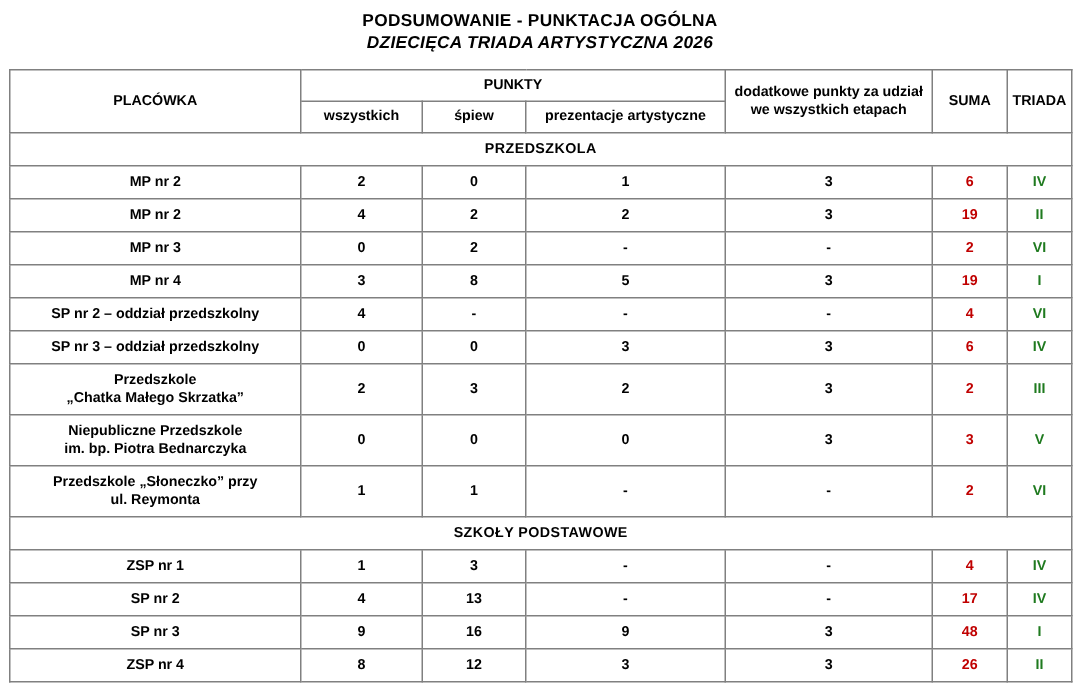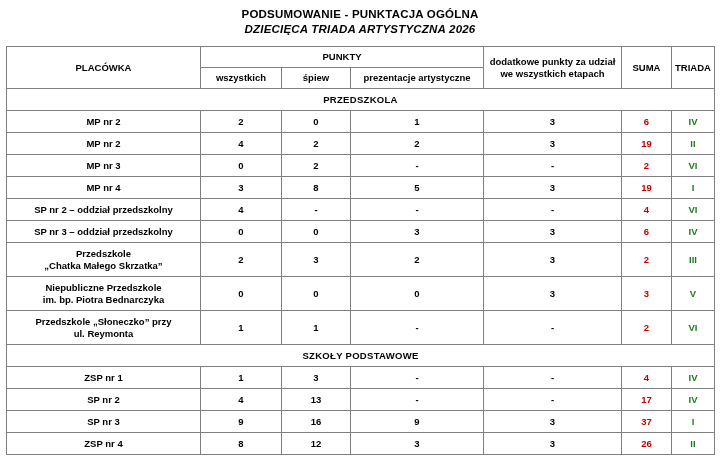--- a/index.html
+++ b/index.html
@@ -268,21 +268,21 @@
             <td class="cell-num">-</td>
             <td class="cell-suma" style="color: rgb(192, 0, 0);">17</td>
             <td class="cell-miejsce" style="color: rgb(31, 122, 31);">IV</td>
           </tr>
           <tr class="data-row">
             <td class="cell-name">SP nr 3</td>
             <td class="cell-num">9</td>
             <td class="cell-num">16</td>
             <td class="cell-num">9</td>
             <td class="cell-num">3</td>
-            <td class="cell-suma" style="color: rgb(192, 0, 0);">37</td>
+            <td class="cell-suma" style="color: rgb(192, 0, 0);">48</td>
             <td class="cell-miejsce" style="color: rgb(31, 122, 31);">I</td>
           </tr>
           <tr class="data-row">
             <td class="cell-name">ZSP nr 4</td>
             <td class="cell-num">8</td>
             <td class="cell-num">12</td>
             <td class="cell-num">3</td>
             <td class="cell-num">3</td>
             <td class="cell-suma" style="color: rgb(192, 0, 0);">26</td>
             <td class="cell-miejsce" style="color: rgb(31, 122, 31);">II</td>

